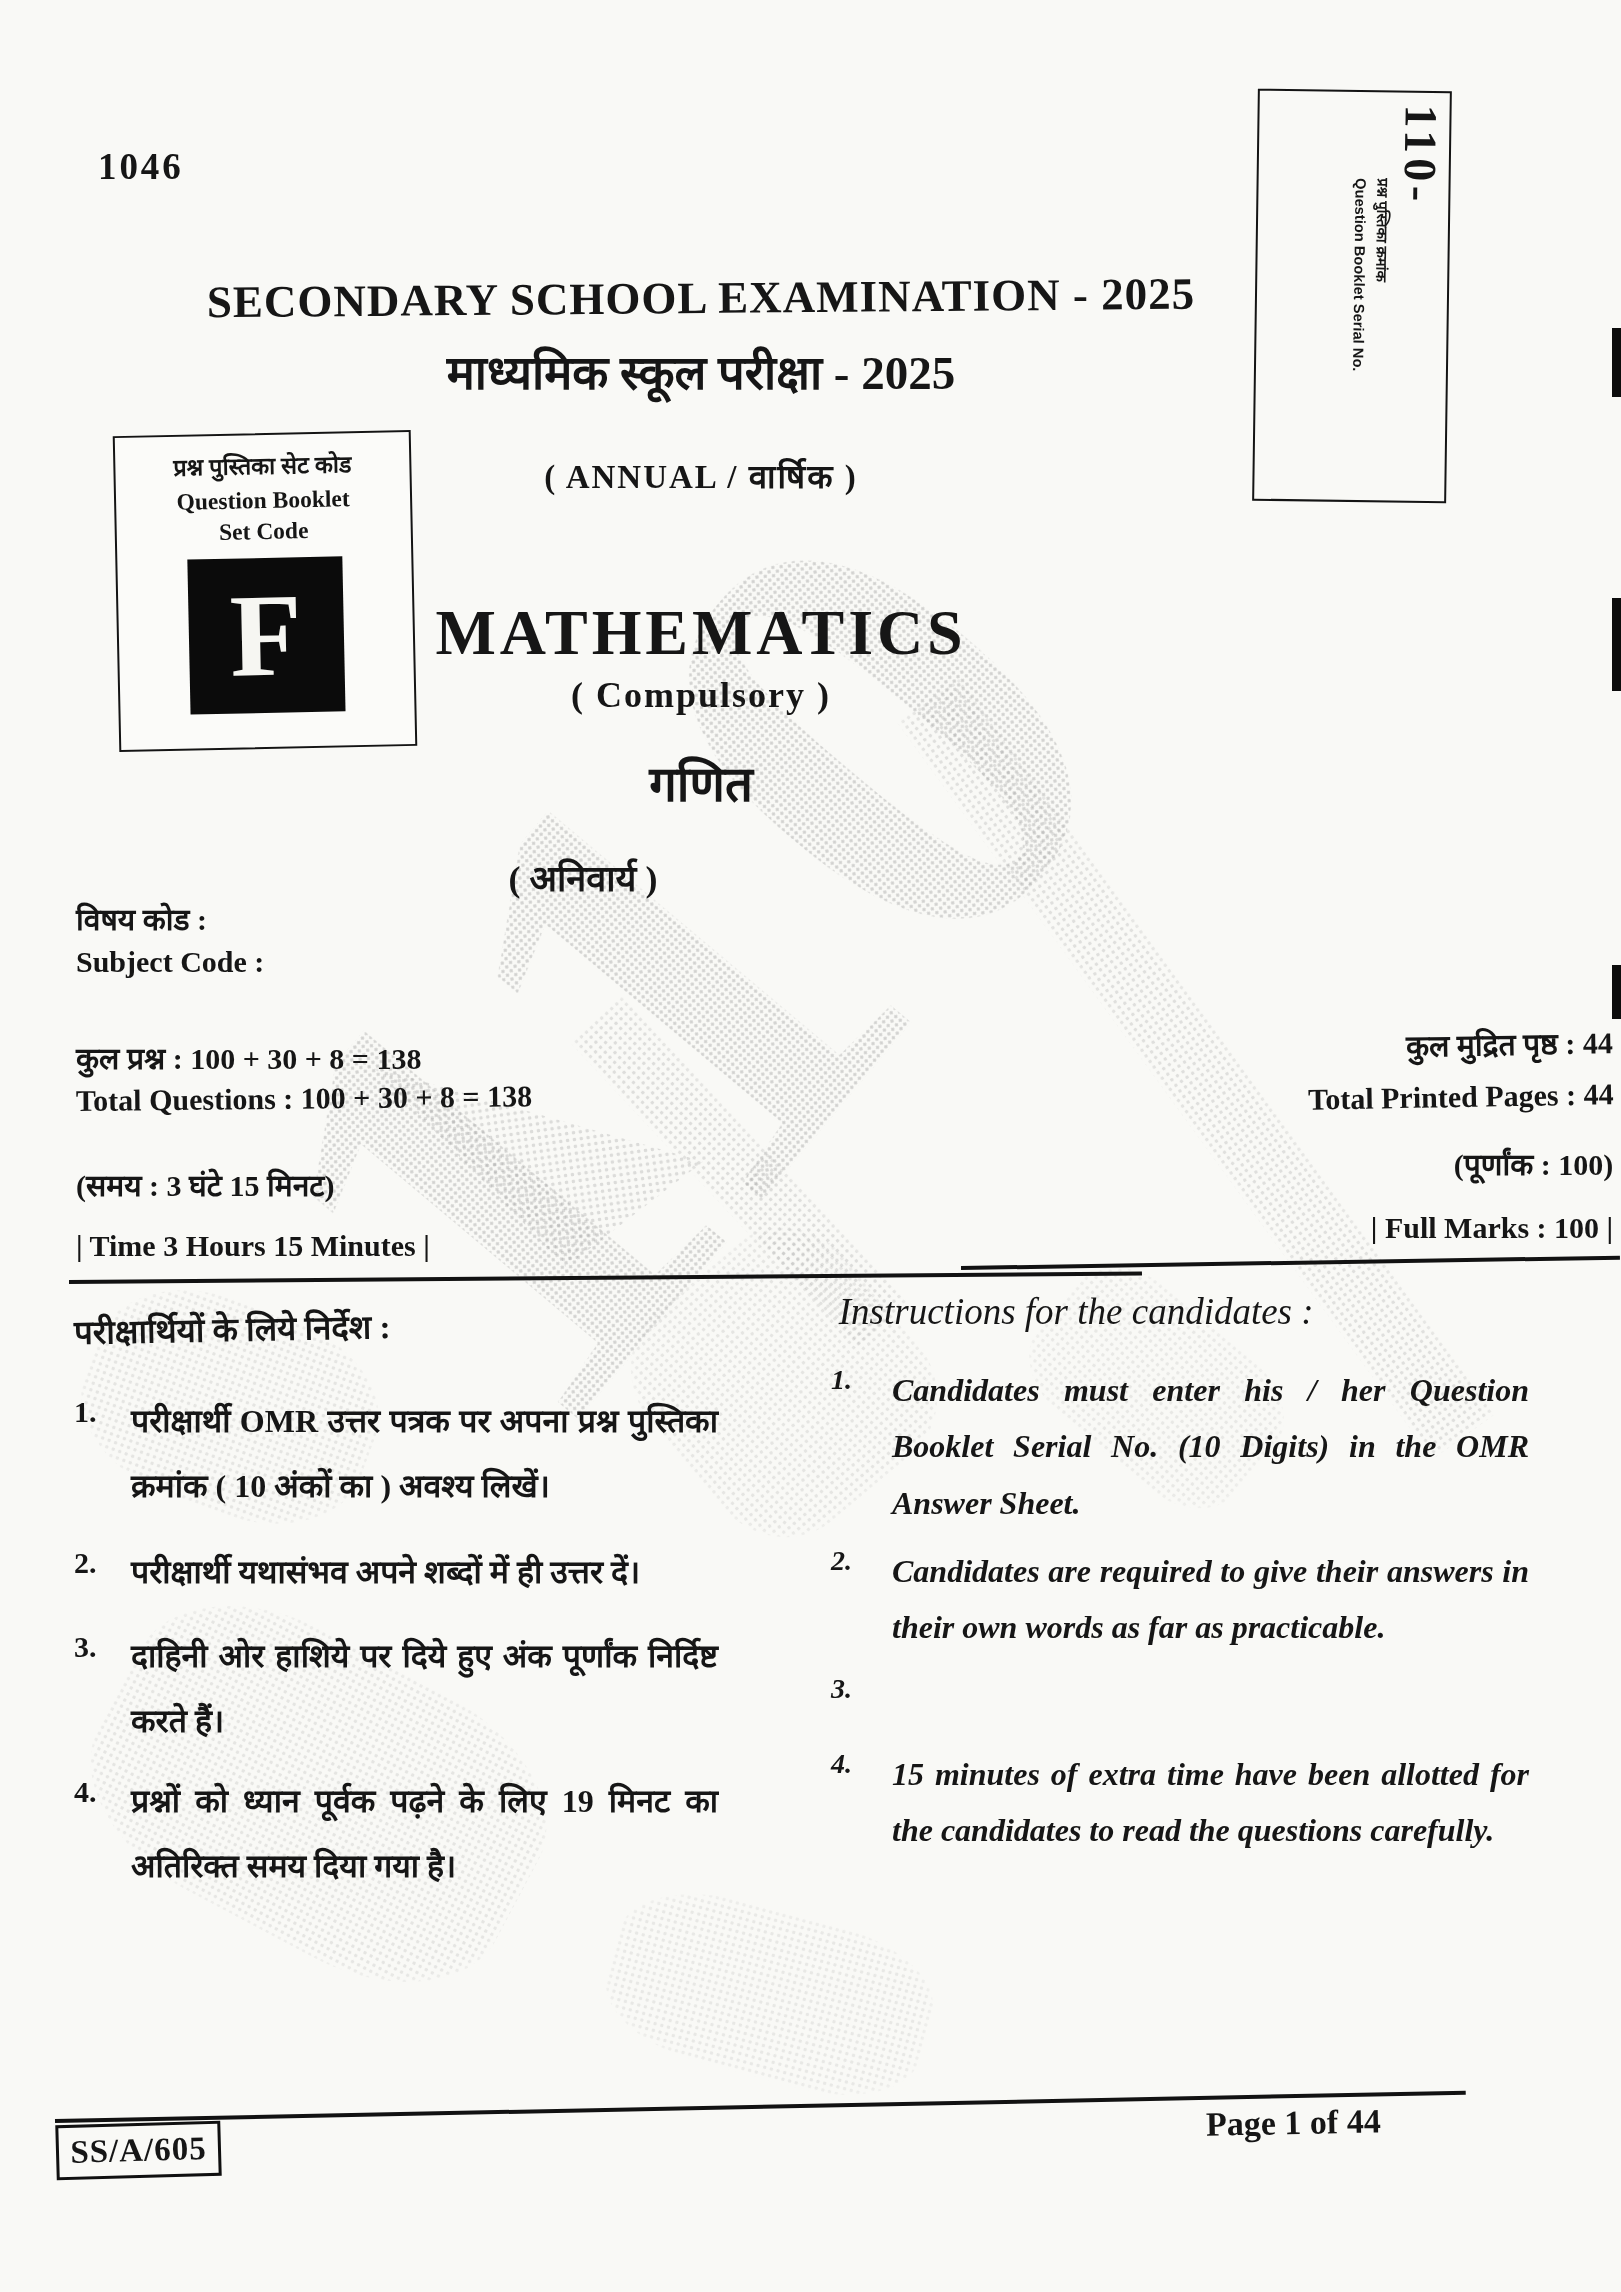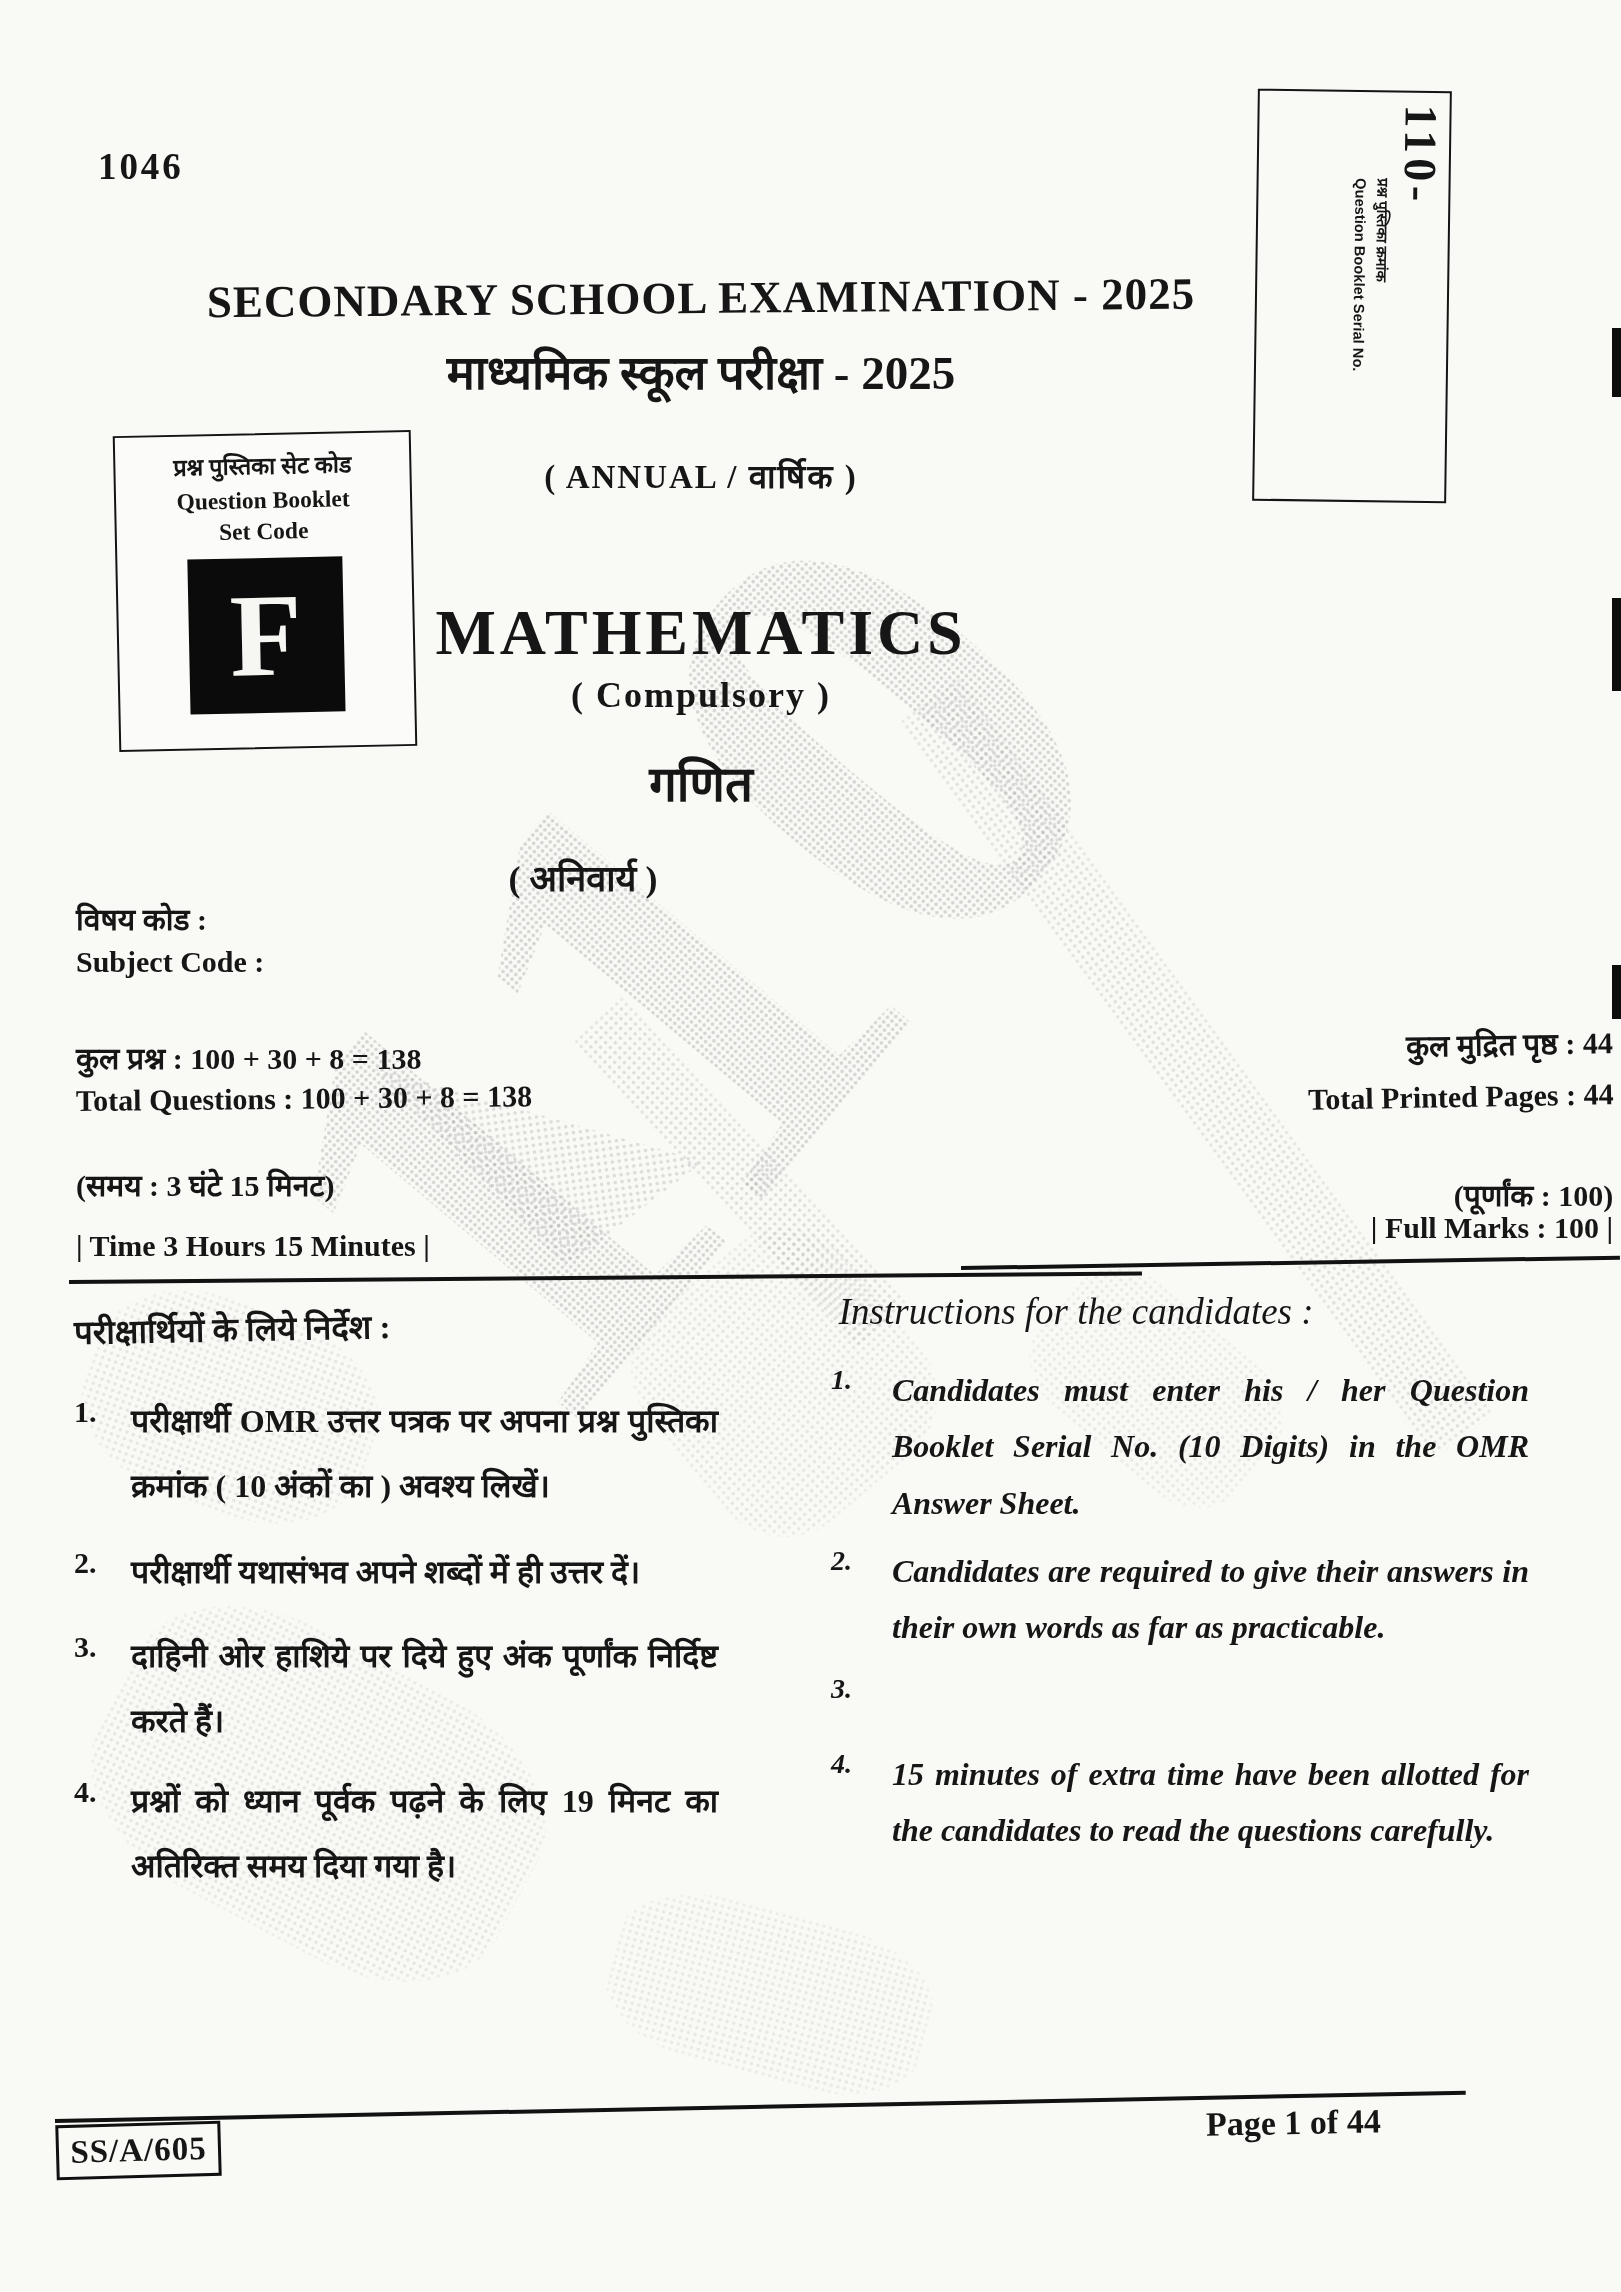--- a/index.html
+++ b/index.html
@@ -124,21 +124,21 @@
 
   <div class="abs meta-l" style="top:898px;">विषय कोड :</div>
   <div class="abs meta-l" style="top:945px;">Subject Code :</div>
   <div class="abs meta-l" style="top:1037px;">कुल प्रश्न : 100 + 30 + 8 = 138</div>
   <div class="abs meta-l" style="top:1084px;transform:rotate(-0.6deg);transform-origin:left center;">Total Questions : 100 + 30 + 8 = 138</div>
   <div class="abs meta-l" style="top:1164px;">(समय : 3 घंटे 15 मिनट)</div>
   <div class="abs meta-l" style="top:1229px;">| Time 3 Hours 15 Minutes |</div>
 
   <div class="abs meta-r" style="top:1023px;transform:rotate(-1deg);">कुल मुद्रित पृष्ठ : 44</div>
   <div class="abs meta-r" style="top:1080px;transform:rotate(-1deg);">Total Printed Pages : 44</div>
-  <div class="abs meta-r" style="top:1174px;margin-left:44px;">(पूर्णांक : 100)</div>
+  <div class="abs meta-r" style="top:1143px;margin-left:44px;">(पूर्णांक : 100)</div>
   <div class="abs meta-r" style="top:1211px;">| Full Marks : 100 |</div>
 
   <div class="abs rule" style="left:69px;top:1280px;width:1073px;transform:rotate(-0.45deg);"></div>
   <div class="abs rule" style="left:961px;top:1266px;width:659px;transform:rotate(-0.9deg);"></div>
 
   <div class="abs hi-col">
     <div class="heading">परीक्षार्थियों के लिये निर्देश :</div>
     <div class="inst-row" style="margin-bottom:21.6px;">
       <span class="inst-num">1.</span>
       <span class="inst-text">परीक्षार्थी OMR उत्तर पत्रक पर अपना प्रश्न पुस्तिका क्रमांक ( 10 अंकों का ) अवश्य लिखें।</span>

